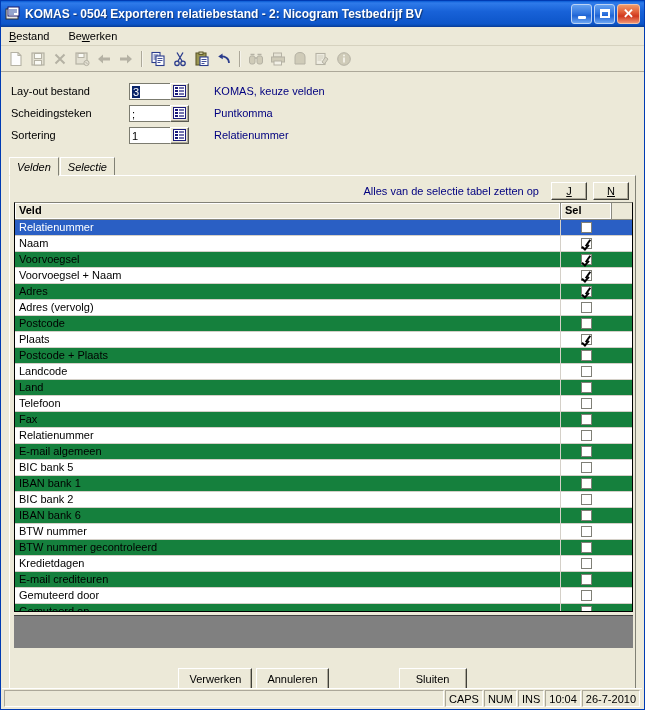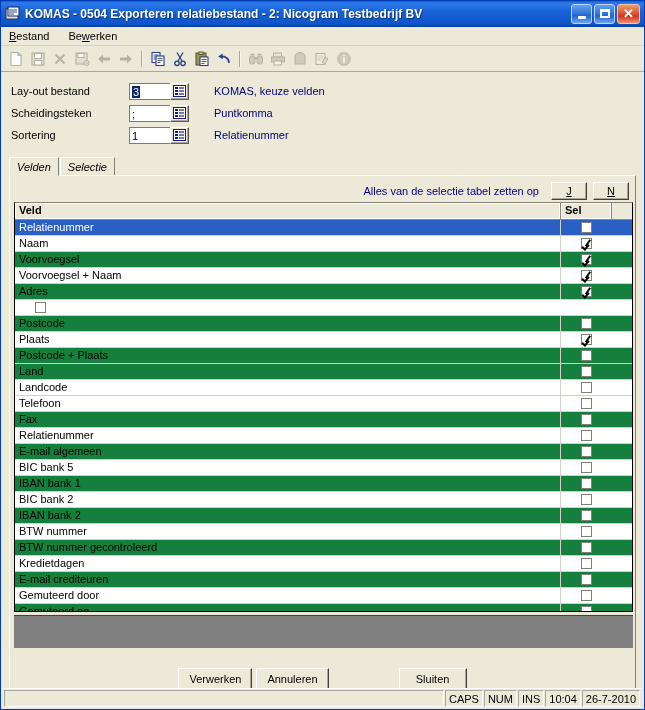--- a/index.html
+++ b/index.html
@@ -646,20 +646,21 @@
               <span class="cbox checked"></span>
             </span>
           </div>
           <div class="grow alt">
             <span class="gc-veld">Adres</span>
             <span class="gc-sel">
               <span class="cbox checked"></span>
             </span>
           </div>
           <div class="grow norm">
+            <span class="gc-veld">Adres (vervolg)</span>
             <span class="gc-sel">
               <span class="cbox"></span>
             </span>
           </div>
           <div class="grow alt">
             <span class="gc-veld">Postcode</span>
             <span class="gc-sel">
               <span class="cbox"></span>
             </span>
           </div>
@@ -668,33 +669,33 @@
             <span class="gc-sel">
               <span class="cbox checked"></span>
             </span>
           </div>
           <div class="grow alt">
             <span class="gc-veld">Postcode + Plaats</span>
             <span class="gc-sel">
               <span class="cbox"></span>
             </span>
           </div>
+          <div class="grow norm">
+            <span class="gc-veld">Landcode</span>
+            <span class="gc-sel">
+              <span class="cbox"></span>
+            </span>
+          </div>
           <div class="grow alt">
             <span class="gc-veld">Land</span>
             <span class="gc-sel">
               <span class="cbox"></span>
             </span>
           </div>
           <div class="grow norm">
-            <span class="gc-veld">Landcode</span>
-            <span class="gc-sel">
-              <span class="cbox"></span>
-            </span>
-          </div>
-          <div class="grow norm">
             <span class="gc-veld">Telefoon</span>
             <span class="gc-sel">
               <span class="cbox"></span>
             </span>
           </div>
           <div class="grow alt">
             <span class="gc-veld">Fax</span>
             <span class="gc-sel">
               <span class="cbox"></span>
             </span>
@@ -723,21 +724,21 @@
               <span class="cbox"></span>
             </span>
           </div>
           <div class="grow norm">
             <span class="gc-veld">BIC bank 2</span>
             <span class="gc-sel">
               <span class="cbox"></span>
             </span>
           </div>
           <div class="grow alt">
-            <span class="gc-veld">IBAN bank 2</span>
+            <span class="gc-veld">IBAN bank 6</span>
             <span class="gc-sel">
               <span class="cbox"></span>
             </span>
           </div>
           <div class="grow norm">
             <span class="gc-veld">BTW nummer</span>
             <span class="gc-sel">
               <span class="cbox"></span>
             </span>
           </div>

